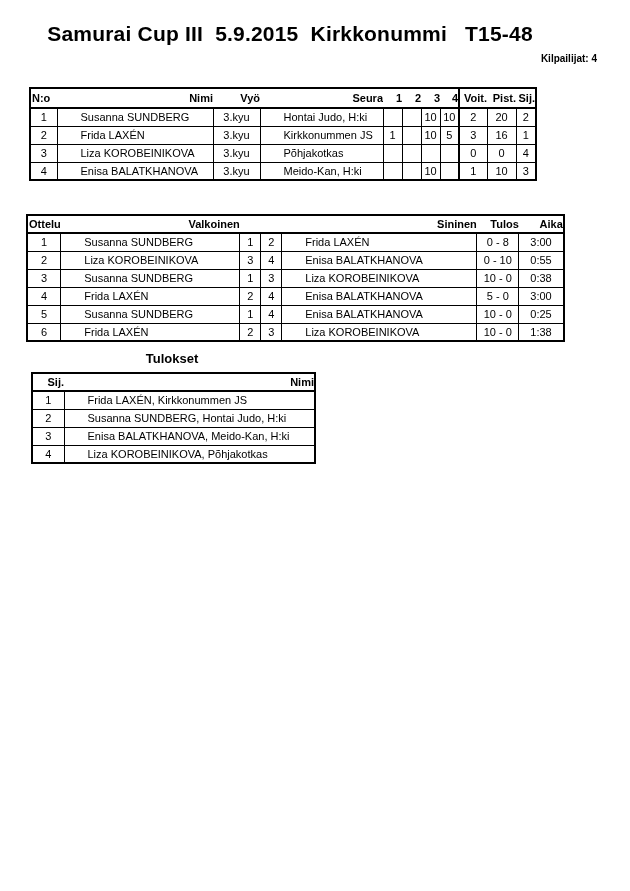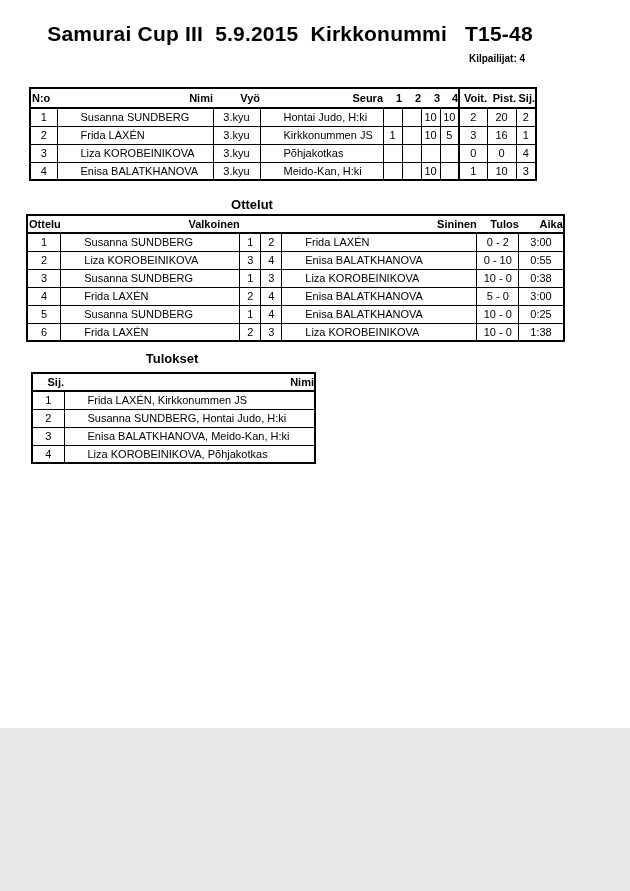--- a/index.html
+++ b/index.html
@@ -1,39 +1,39 @@
 <!DOCTYPE html>
 <html><head>
 <meta charset="utf-8">
 <style>
   * { margin: 0; padding: 0; box-sizing: border-box; }
   html, body { background: #e8e8e8; }
   .page {
     position: relative;
     width: 630px;
-    height: 728px;
+    height: 891px;
     background: #ffffff;
     font-family: "Liberation Sans", sans-serif;
     color: #000;
     overflow: hidden;
     margin: 0 auto;
     text-decoration: underline;
   }
   .page-title {
     position: absolute;
     top: 22px; left: 0; width: 580px;
     text-align: center;
     font-size: 21px; font-weight: bold;
     white-space: pre;
     letter-spacing: 0.2px;
   }
   .competitor-count {
     position: absolute;
     top: 53px; left: 397px; width: 200px;
-    text-align: center;
+    text-align: right;
     font-size: 10px; font-weight: bold;
   }
   .section-heading {
     position: absolute;
     width: 200px;
     text-align: center;
     font-size: 13px; font-weight: bold;
   }
   .h-kilpailijat { top: 66px;  left: 118px; }
   .h-ottelut     { top: 197px; left: 152px; }
@@ -164,21 +164,20 @@
       <td></td>
       <td>10</td>
       <td></td>
       <td class="thickL">1</td>
       <td>10</td>
       <td>3</td>
     </tr>
   </tbody>
     </table>
 
-  <div class="section-heading h-ottelut">Ottelut</div>
 
   <table class="t-ottelut">
     <colgroup>
       <col style="width:30px">
         <col style="width:179px">
         <col style="width:21px">
         <col style="width:21px">
       <col style="width:195px">
         <col style="width:42px">
         <col style="width:45px">
@@ -192,21 +191,21 @@
       <th>Sininen</th>
       <th>Tulos</th>
       <th>Aika</th>
     </tr>
     <tr class="row">
       <td>1</td>
       <td class="l">Susanna SUNDBERG</td>
       <td>1</td>
       <td>2</td>
       <td class="l">Frida LAXÉN</td>
-      <td>0 - 2</td>
+      <td>0 - 8</td>
       <td>3:00</td>
     </tr>
     <tr class="row">
       <td>2</td>
       <td class="l">Liza KOROBEINIKOVA</td>
       <td>3</td>
       <td>4</td>
       <td class="l">Enisa BALATKHANOVA</td>
       <td>0 - 10</td>
       <td>0:55</td>

